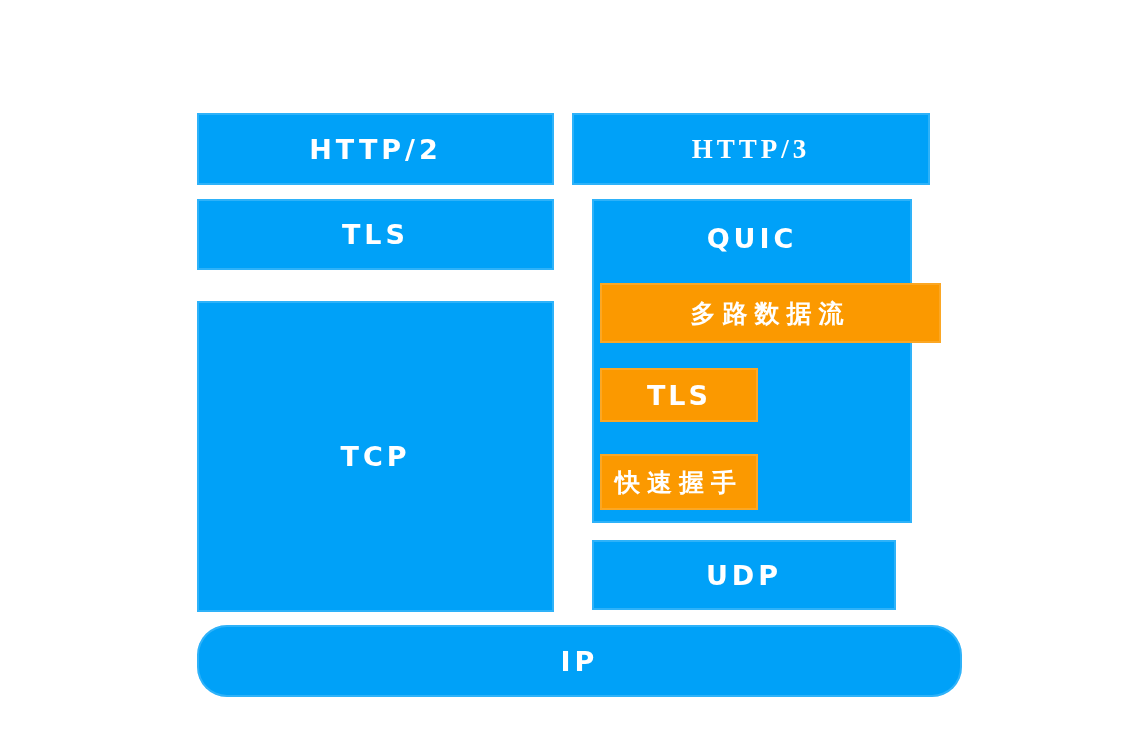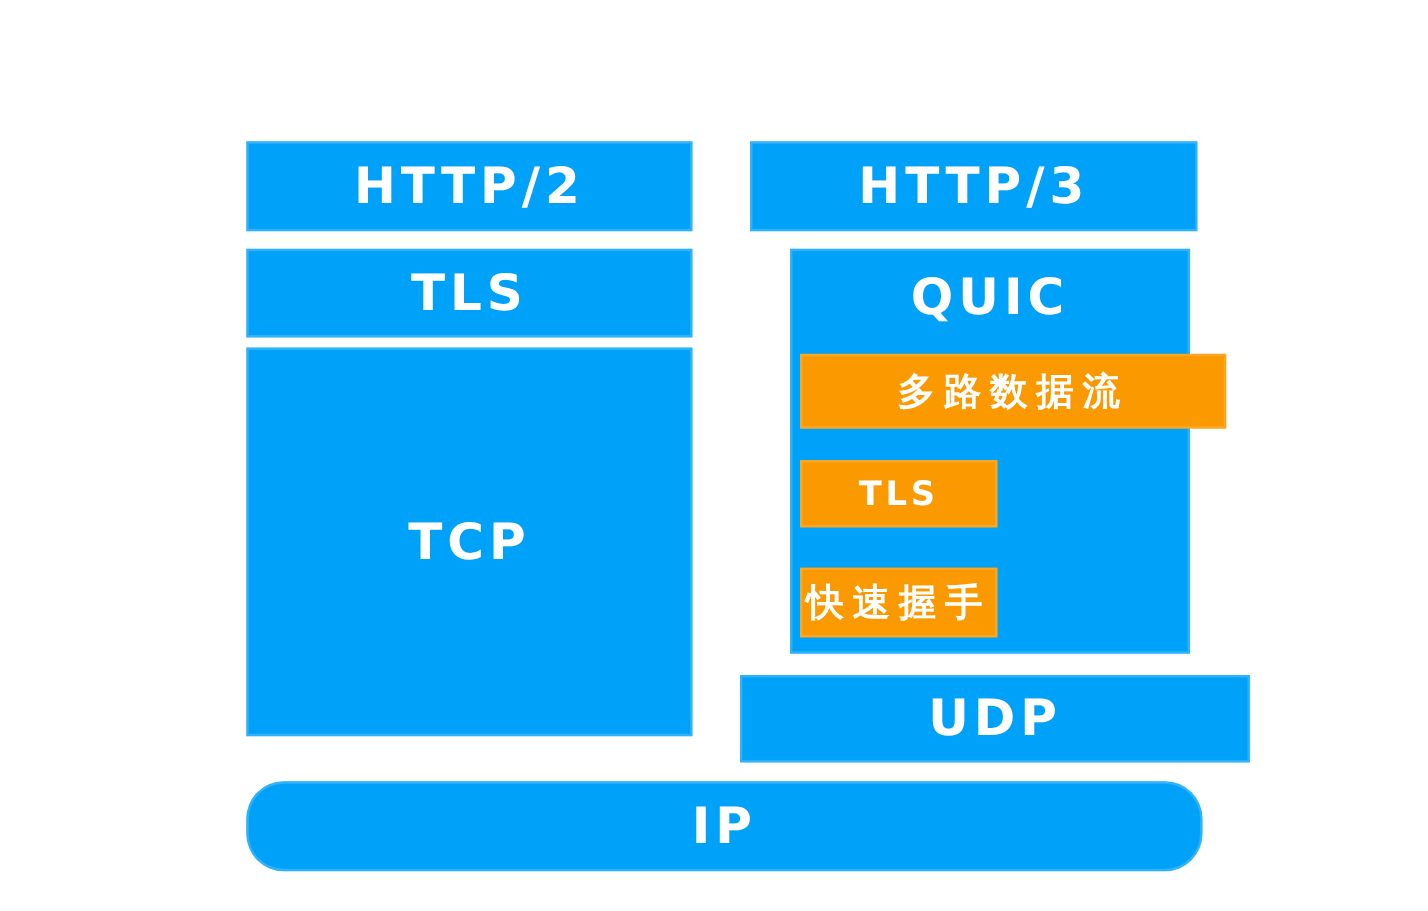--- a/index.html
+++ b/index.html
@@ -26,52 +26,52 @@
   }
   .blue {
     background: var(--blue, #00A1F8);
     box-shadow: inset 0 0 0 2px rgba(255,255,255,0.18);
   }
   .orange {
     background: var(--orange, #FB9900);
     box-shadow: inset 0 0 0 2px rgba(255,255,255,0.14);
   }
   .lbl-en {
-    font-size: 40px;
+    font-size: 27px;
     letter-spacing: 4px;
   }
   .lbl-en-sm {
     font-size: 27px;
     letter-spacing: 3px;
   }
   .lbl-cn {
-    font-size: 30px;
+    font-size: 25px;
     letter-spacing: 7px;
     white-space: nowrap;
   }
   
   .http2-box { left: 197px; top: 113px; width: 357px; height: 72px; }
   .tls-box   { left: 197px; top: 199px; width: 357px; height: 71px; }
-  .tcp-box   { left: 197px; top: 278px; width: 357px; height: 311px; }
+  .tcp-box   { left: 197px; top: 301px; width: 357px; height: 311px; }
   
-  .http3-box { left: 600px; top: 113px; width: 358px; height: 72px; }
-  .quic-box  { left: 592px; top: 199px; width: 320px; height: 324px; display: block; margin-left: 40px; }
+  .http3-box { left: 572px; top: 113px; width: 358px; height: 72px; font-family: Liberation Serif, serif; }
+  .quic-box  { left: 592px; top: 199px; width: 320px; height: 324px; display: block; }
   .quic-label {
     position: absolute;
     left: 0; top: 8px;
     width: 100%; height: 62px;
     display: flex; align-items: center; justify-content: center;
   }
   
   .feat-streams   { left: 8px;   top: 84px;  width: 341px; height: 60px; }
   .feat-tls       { left: 8px;   top: 169px; width: 158px; height: 54px; }
   .feat-ordered   { left: 179px; top: 169px; width: 162px; height: 54px; }
   .feat-handshake { left: 8px;   top: 255px; width: 158px; height: 56px; }
   .feat-reliable  { left: 179px; top: 244px; width: 162px; height: 56px; }
-  .udp-box { left: 592px; top: 540px; width: 408px; height: 70px; }
+  .udp-box { left: 592px; top: 540px; width: 304px; height: 70px; }
   
   .ip-box  { left: 197px; top: 625px; width: 765px; height: 72px; border-radius: 30px; }
 </style>
 </head>
 <body>
 
 <div class="canvas">
 
   <div class="box blue lbl-en http2-box">HTTP/2</div>
 

